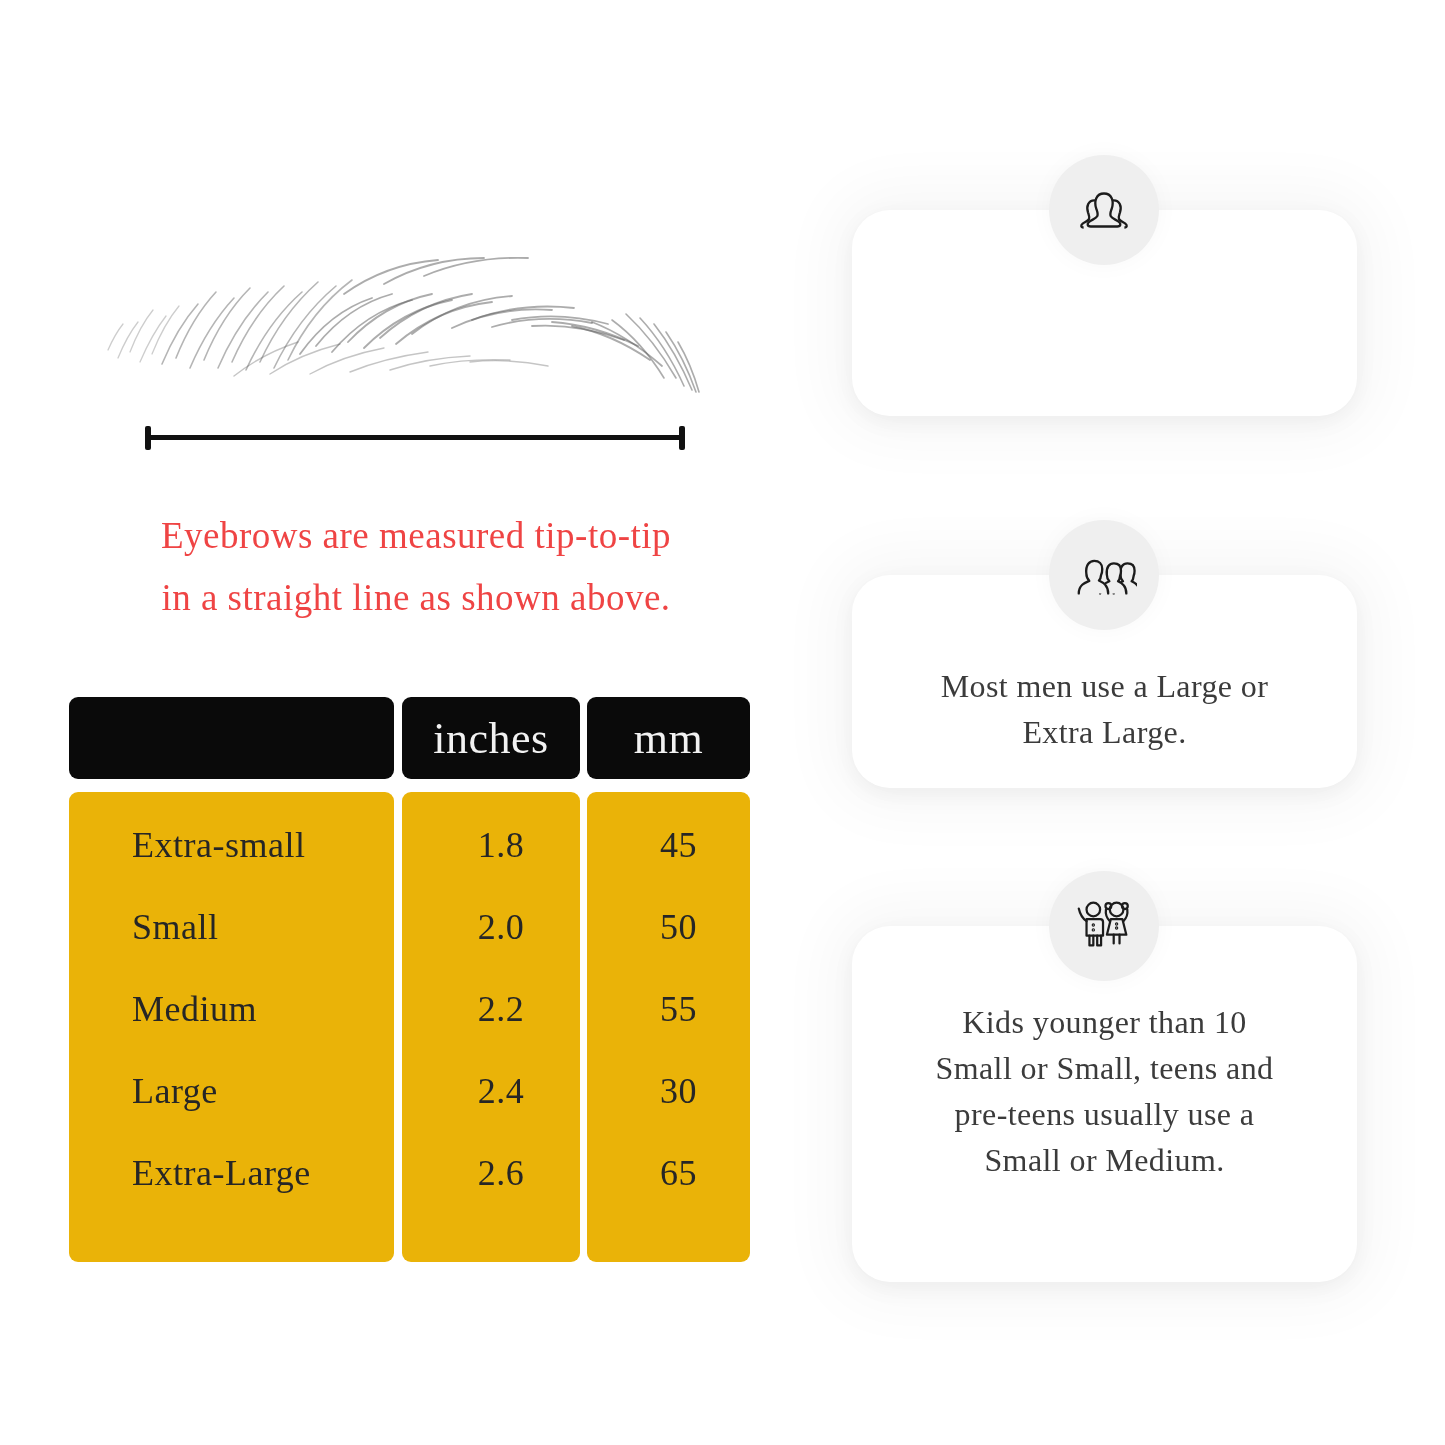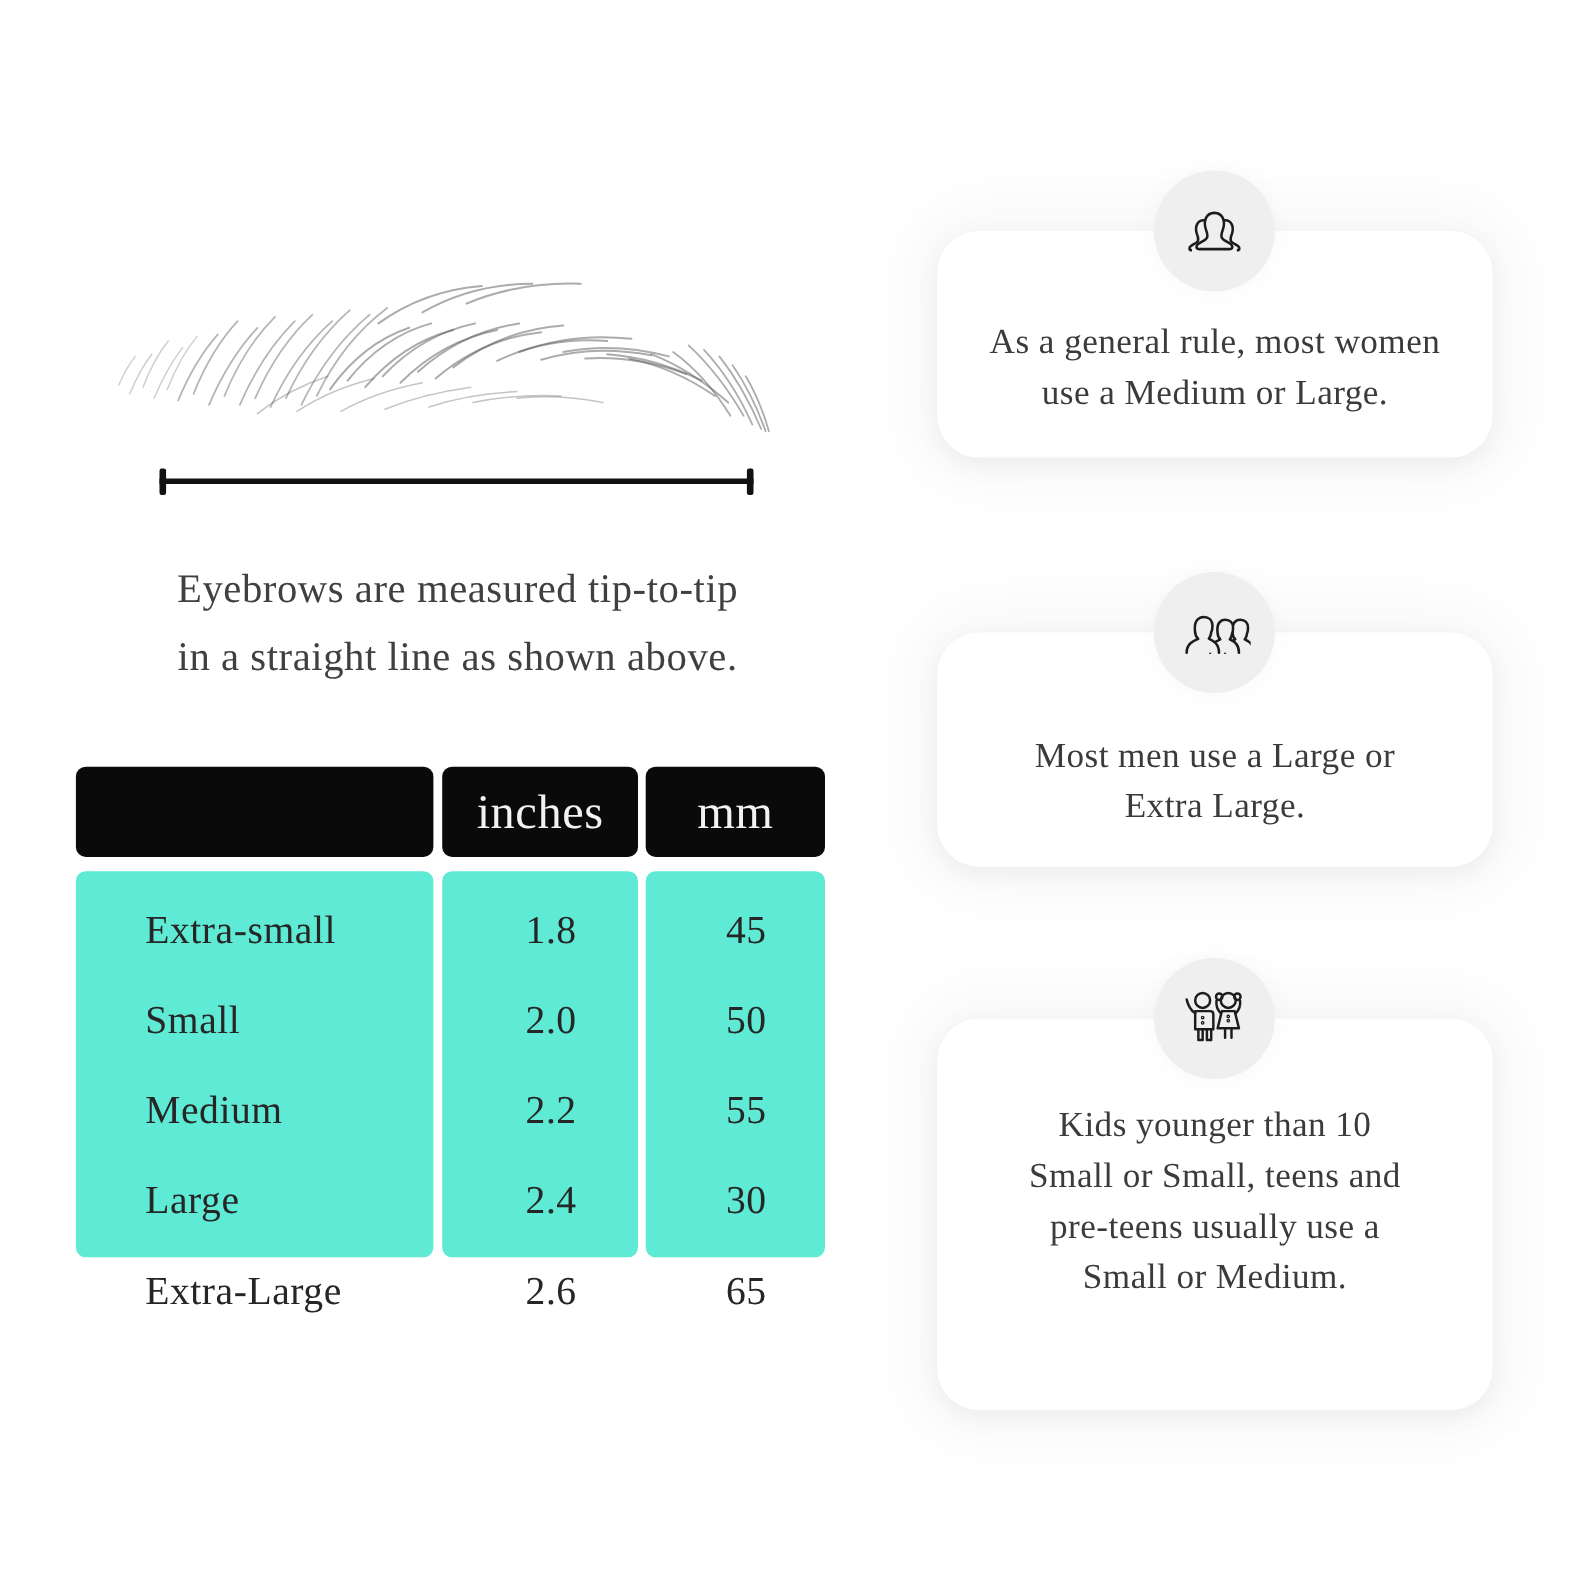--- a/index.html
+++ b/index.html
@@ -9,35 +9,35 @@
   }
   
   .eyebrow-svg{position:absolute;left:100px;top:232px;width:600px;height:170px;}
   .measure-line{position:absolute;left:145px;top:426px;width:540px;height:24px;}
   .measure-line .bar{position:absolute;left:0;right:0;top:9px;height:5px;background:#111;}
   .measure-line .cap{position:absolute;top:0;width:6px;height:24px;background:#111;border-radius:2px;}
   .measure-line .cap.left{left:0;}
   .measure-line .cap.right{right:0;}
   .caption{
     position:absolute;left:100px;top:505px;width:632px;text-align:center;
-    font-size:37px;line-height:62px;color:#404040;letter-spacing:.5px;
+    font-size:37px;line-height:62px;color:#ef4444;letter-spacing:.5px;
   }
   
   .size-table{position:absolute;left:69px;top:697px;width:681px;}
   .trow{display:flex;}
   .col-a{width:325px;}
   .col-b{width:178px;margin-left:8px;}
   .col-c{width:163px;margin-left:7px;}
   .thead .cell{
     height:82px;background:#0a0a0a;border-radius:9px;color:#f2f2f2;
     display:flex;align-items:center;justify-content:center;font-size:44px;letter-spacing:.5px;
   }
   .tbody{margin-top:13px;}
   .tbody .colblock{
-    background:#5eead4;border-radius:9px;height:351px;box-sizing:border-box;padding-top:12px;
+    background:#eab308;border-radius:9px;height:470px;box-sizing:border-box;padding-top:12px;
   }
   .rowline{height:82px;display:flex;align-items:center;font-size:36px;color:#262626;letter-spacing:.5px;padding-left:20px;}
   .colblock.a .rowline{padding-left:63px;}
   .colblock.b .rowline,.colblock.c .rowline{justify-content:center;}
   
   .card{
     position:absolute;left:852px;width:505px;background:#ffffff;border-radius:38px;
     box-shadow:0 6px 22px rgba(0,0,0,.05), 0 0 60px 22px rgba(0,0,0,.035);
     box-sizing:border-box;text-align:center;color:#3b3b3b;
   }
@@ -169,24 +169,20 @@
   <div class="card card1">
     <div class="icon-circle">
       <svg width="66" height="52" viewBox="0 0 68 52" xmlns="http://www.w3.org/2000/svg">
         <g fill="#efefef" stroke="#1c1c1c" stroke-width="2.4" stroke-linejoin="round">
           <path d="M13,44 c-3,0 -3,-2.5 -1,-4 c2.5,-1.8 5.5,-2.6 6.5,-4.6 c1,-2 0,-4 -1,-7 c-2,-6.5 0.5,-12.4 6.5,-12.4 c2,0 3.5,0.7 4.6,1.8"></path>
           <path d="M55,44 c3,0 3,-2.5 1,-4 c-2.5,-1.8 -5.5,-2.6 -6.5,-4.6 c-1,-2 0,-4 1,-7 c2,-6.5 -0.5,-12.4 -6.5,-12.4 c-2,0 -3.5,0.7 -4.6,1.8"></path>
           <path d="M34,9 c8,0 10.5,8 8,15.5 c-1.2,3.5 -2.2,5.8 -1,8 c1.3,2.4 5.4,3.4 8,5.4 c2.6,2 2.6,5.1 -1.4,5.1 h-27.2 c-4,0 -4,-3.1 -1.4,-5.1 c2.6,-2 6.7,-3 8,-5.4 c1.2,-2.2 0.2,-4.5 -1,-8 c-2.5,-7.5 0,-15.5 8,-15.5 z"></path>
         </g>
       </svg>
     </div>
-    <div class="lines">
-      <div>As a general rule, most women</div>
-      <div>use a Medium or Large.</div>
-    </div>
   </div>
 
   <div class="card card2">
     <div class="icon-circle">
       <svg width="66" height="52" viewBox="0 0 68 52" xmlns="http://www.w3.org/2000/svg">
         <g fill="#efefef" stroke="#1c1c1c" stroke-width="2.4" stroke-linejoin="round" stroke-linecap="round">
           <path d="M44,45 c0,-8 5,-10.5 9.5,-12.5 c-2,-2.2 -2.6,-4.2 -2.6,-7 c-0.8,-8 2.8,-11.5 7.3,-11.5 c4.5,0 7.3,2.8 7.3,7.5 c0,2 -0.2,3.8 -1,5.6 c-0.2,2.8 -1,4.2 -2,5.4 c4,2 8.5,4.5 8.5,12.5"></path>
           <path d="M30,45 c0,-8 5,-10.5 9.5,-12.5 c-2,-2.2 -2.6,-4.2 -2.6,-7 c-0.8,-8 2.8,-11.5 7.3,-11.5 c4.5,0 7.3,2.8 7.3,7.5 c0,2 -0.2,3.8 -1,5.6 c-0.2,2.8 -1,4.2 -2,5.4 c4,2 8.5,4.5 8.5,12.5"></path>
           <path d="M8,45 c0,-8.5 6,-11 10.8,-13 c-2.2,-2.3 -3,-4.5 -3,-7.5 c-1,-9 3.2,-13 8.2,-13 c5,0 8.2,3 8.2,8.2 c0,2.2 -0.2,4.2 -1.2,6.2 c-0.2,3 -1,4.5 -2.2,5.8 c4.5,2.2 9.5,5 9.5,13.3"></path>
         </g>

